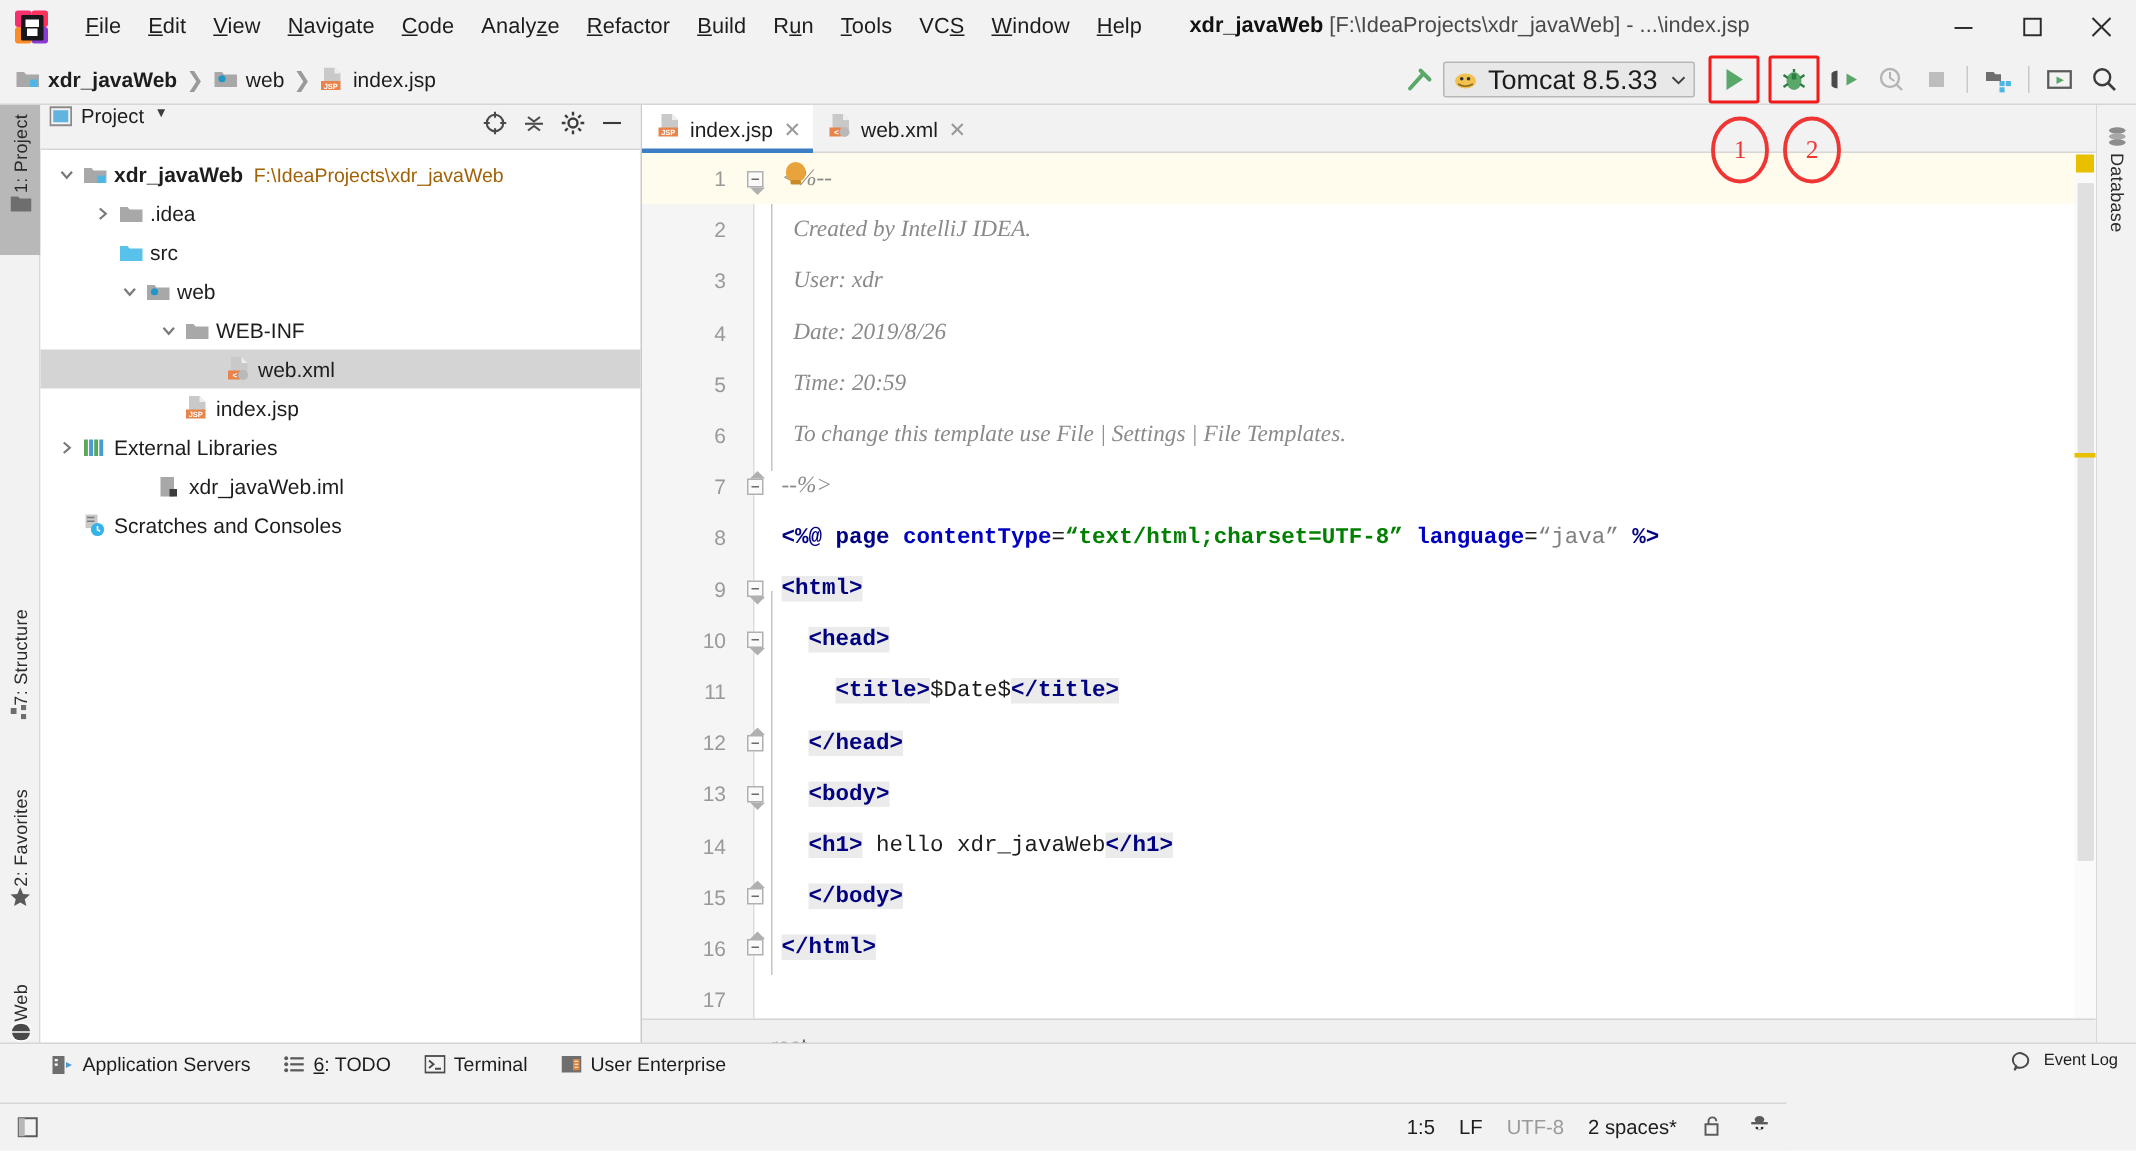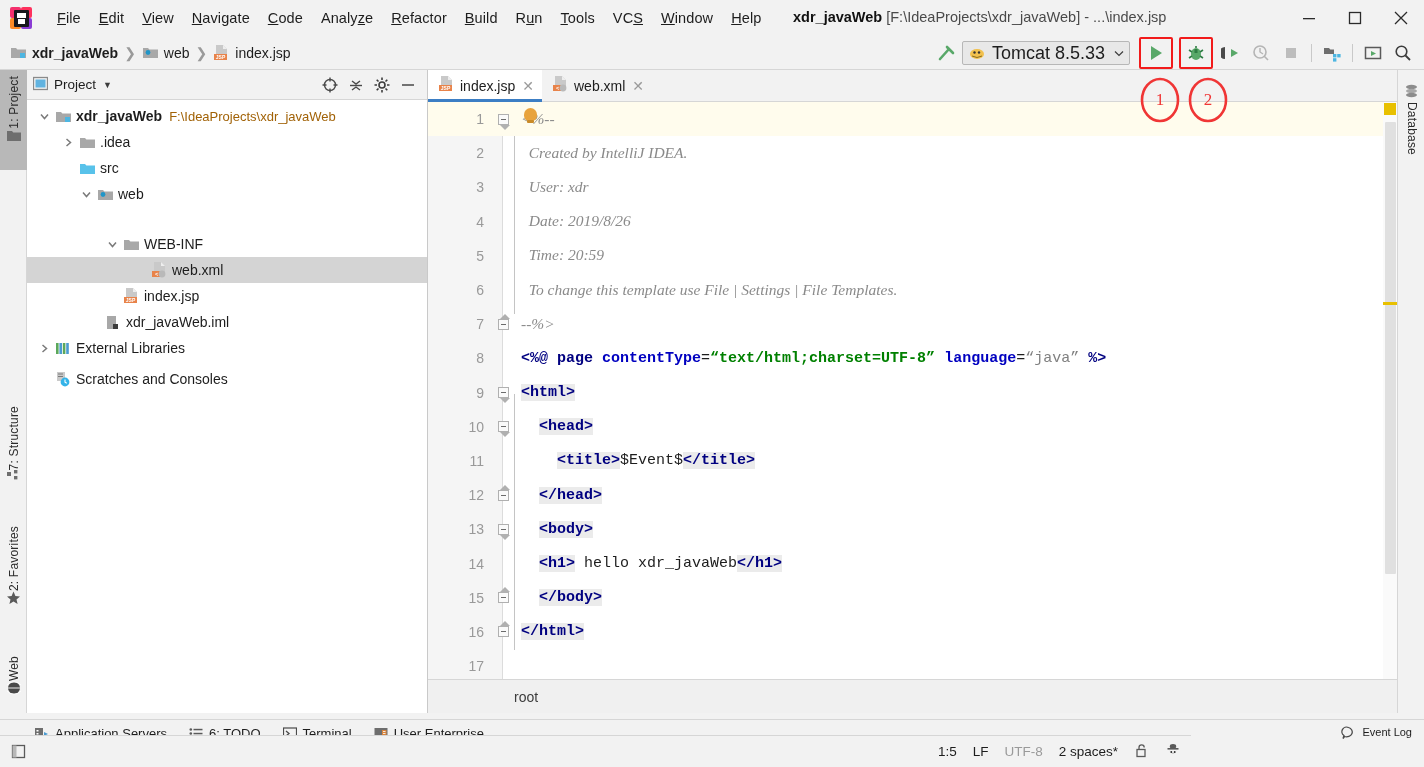--- a/index.html
+++ b/index.html
@@ -105,21 +105,21 @@
     background: #f2f2f2; border-left: 1px solid #d6d6d6;
   }
 
   
   .project-panel {
     position: absolute; left: 27px; top: 70px; width: 401px; height: 643px;
     background: #fff; border-right: 1px solid #c9c9c9;
   }
   .panel-head {
     height: 30px; background: #f2f2f2; border-bottom: 1px solid #d6d6d6;
-    display: flex; align-items: center; padding: 0 6px;
+    display: flex; padding: 0 6px;
   }
   .panel-head .ptitle { font-size: 13.5px; margin-left: 6px; }
   .panel-head .caret { margin-left: 7px; color: #3c3c3c; font-size: 9px; }
   .panel-head .spacer { flex: 1; }
   .ph-btn { width: 26px; height: 24px; display: flex; align-items: center; justify-content: center; }
 
   .tree { padding-top: 3px; font-size: 14px; }
   .tnode {
     height: 26px; display: flex; align-items: center; cursor: default;
     padding-left: 8px; white-space: nowrap;
@@ -201,21 +201,21 @@
   .scroll-stripe { position: absolute; right: 0; width: 14px; height: 3px; background: #e8c000; }
 
   .bread-bottom {
     position: absolute; left: 0; right: 0; bottom: 0; height: 34px;
     background: #f0f0f0; border-top: 1px solid #d6d6d6;
     display: flex; align-items: center; padding-left: 86px; font-size: 14px; color: #3c3c3c;
   }
 
   
   .toolwin-bar {
-    position: absolute; left: 0; bottom: 20px; width: 1424px; height: 28px;
+    position: absolute; left: 0; bottom: 44px; width: 1424px; height: 28px;
     background: #f2f2f2; border-top: 1px solid #d6d6d6;
     display: flex; align-items: center; padding-left: 34px;
   }
   .twitem { display: flex; align-items: center; margin-right: 22px; font-size: 13px; cursor: default; }
   .twitem .twi { margin-right: 6px; display: flex; align-items: center; }
   .twitem u { text-decoration: underline; }
   .tw-right { position: absolute; right: 12px; display: flex; align-items: flex-start; font-size: 11px; }
 
   .statusbar {
     position: absolute; left: 0; bottom: 0; width: 1191px; height: 32px;
@@ -535,21 +535,21 @@
         </span>
         <span class="ticon">
           <svg width="17" height="15" viewBox="0 0 17 15">
               <path d="M1 3h5l1.4 1.6H16V13H1z" fill="#a8a8a8"></path>
               <circle cx="6" cy="7.5" r="2.4" fill="#2196c8"></circle>
             </svg>
         </span>
         <span class="tlabel">web</span>
       </div>
 
-      <div class="tnode" style="padding-left:76px;margin-top:24px;">
+      <div class="tnode" style="padding-left:76px;">
         <span class="arrow">
           <svg width="11" height="11" viewBox="0 0 11 11">
               <path d="M2 3.5 L5.5 7.5 L9 3.5" stroke="#7a7a7a" stroke-width="1.5" fill="none"></path>
             </svg>
         </span>
         <span class="ticon">
           <svg width="17" height="15" viewBox="0 0 17 15">
               <path d="M1 3h5l1.4 1.6H16V13H1z" fill="#a8a8a8"></path>
             </svg>
         </span>
@@ -574,48 +574,48 @@
           <svg width="17" height="16" viewBox="0 0 17 16">
               <path d="M3 0h7l4 4v6H3z" fill="#c9c9c9"></path>
               <path d="M10 0l4 4h-4z" fill="#eee"></path>
               <rect x="1" y="9" width="13" height="6" fill="#e8834a"></rect>
               <text x="7.5" y="14" font-size="5" fill="#fff" text-anchor="middle" font-family="sans-serif" font-weight="bold">JSP</text>
             </svg>
         </span>
         <span class="tlabel">index.jsp</span>
       </div>
 
-      <div class="tnode" style="padding-left:76px;">
-        <span class="ticon">
-          <svg width="17" height="15" viewBox="0 0 17 15">
-              <path d="M2 1h9v13H2z" fill="#a8a8a8"></path>
-              <rect x="8" y="9" width="5" height="5" fill="#3c3c3c"></rect>
-            </svg>
-        </span>
-        <span class="tlabel">xdr_javaWeb.iml</span>
-      </div>
-
       <div class="tnode">
         <span class="arrow">
           <svg width="11" height="11" viewBox="0 0 11 11">
               <path d="M3.5 2 L7.5 5.5 L3.5 9" stroke="#7a7a7a" stroke-width="1.5" fill="none"></path>
             </svg>
         </span>
         <span class="ticon">
           <svg width="17" height="15" viewBox="0 0 17 15">
               <rect x="1" y="2" width="2.6" height="11" fill="#5ba85b"></rect>
               <rect x="4.4" y="2" width="2.6" height="11" fill="#4a9bd1"></rect>
               <rect x="7.8" y="2" width="2.6" height="11" fill="#5ba85b"></rect>
               <rect x="11.2" y="2" width="2.6" height="11" fill="#4a9bd1"></rect>
             </svg>
         </span>
         <span class="tlabel">External Libraries</span>
       </div>
 
-      <div class="tnode" style="padding-left:26px;align-items:flex-end;">
+      <div class="tnode" style="padding-left:76px;">
+        <span class="ticon">
+          <svg width="17" height="15" viewBox="0 0 17 15">
+              <path d="M2 1h9v13H2z" fill="#a8a8a8"></path>
+              <rect x="8" y="9" width="5" height="5" fill="#3c3c3c"></rect>
+            </svg>
+        </span>
+        <span class="tlabel">xdr_javaWeb.iml</span>
+      </div>
+
+      <div class="tnode" style="padding-left:26px;">
         <span class="ticon">
           <svg width="17" height="16" viewBox="0 0 17 16">
               <path d="M2 1h8v9H2z" fill="#c9c9c9"></path>
               <path d="M3 3 L8 3 M3 5.5 L8 5.5" stroke="#7a7a7a" stroke-width="1"></path>
               <circle cx="10" cy="11" r="4.4" fill="#34b3e8"></circle>
               <path d="M10 8.6 v2.6 l1.8 1" stroke="#fff" stroke-width="1.1" fill="none"></path>
             </svg>
         </span>
         <span class="tlabel">Scratches and Consoles</span>
       </div>
@@ -712,21 +712,21 @@
           <div class="cline">
             <div class="lno">10</div>
             <div class="foldcell">
               <div class="fold-marker point"></div>
             </div>
             <div class="ctext"><span class="tk-plain">  </span><span class="tk-tag bg-tag">&lt;head&gt;</span></div>
           </div>
           <div class="cline">
             <div class="lno">11</div>
             <div class="foldcell"></div>
-            <div class="ctext"><span class="tk-plain">    </span><span class="tk-tag bg-tag">&lt;title&gt;</span><span class="tk-plain">$Event$</span><span class="tk-tag bg-tag">&lt;/title&gt;</span></div>
+            <div class="ctext"><span class="tk-plain">    </span><span class="tk-tag bg-tag">&lt;title&gt;</span><span class="tk-plain">$Date$</span><span class="tk-tag bg-tag">&lt;/title&gt;</span></div>
           </div>
           <div class="cline">
             <div class="lno">12</div>
             <div class="foldcell">
               <div class="fold-marker point2"></div>
             </div>
             <div class="ctext"><span class="tk-plain">  </span><span class="tk-tag bg-tag">&lt;/head&gt;</span></div>
           </div>
           <div class="cline">
             <div class="lno">13</div>

